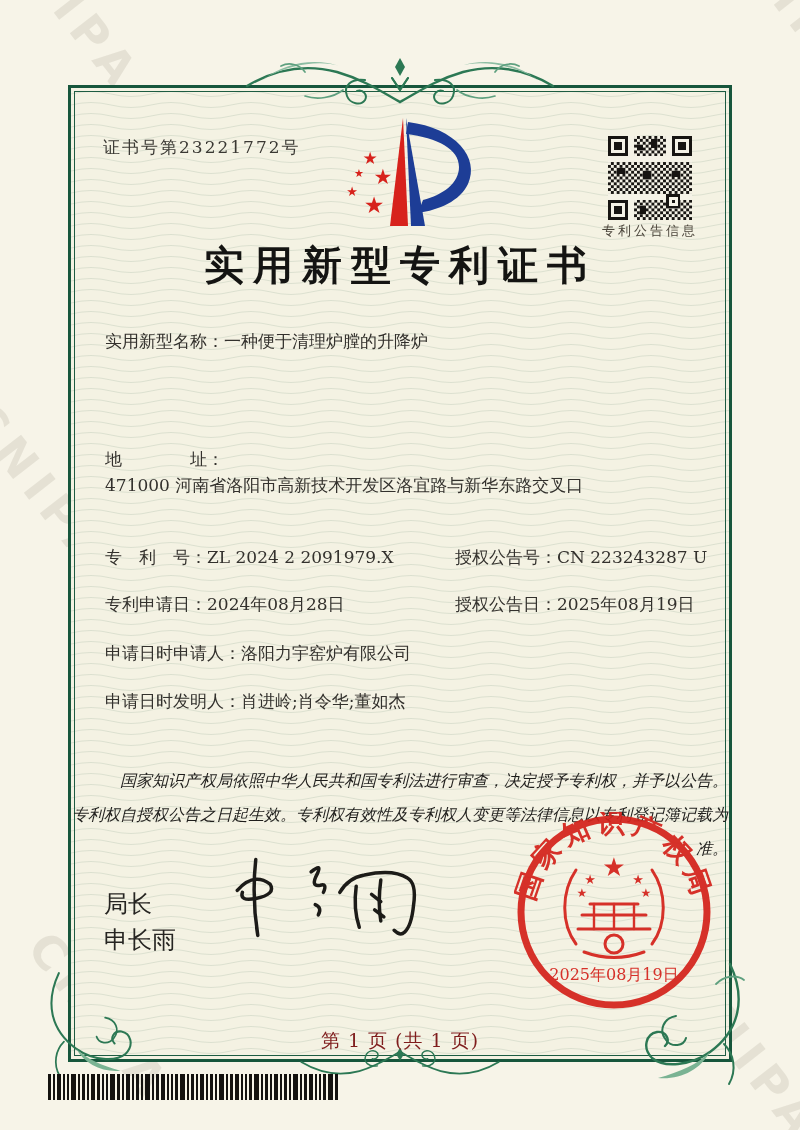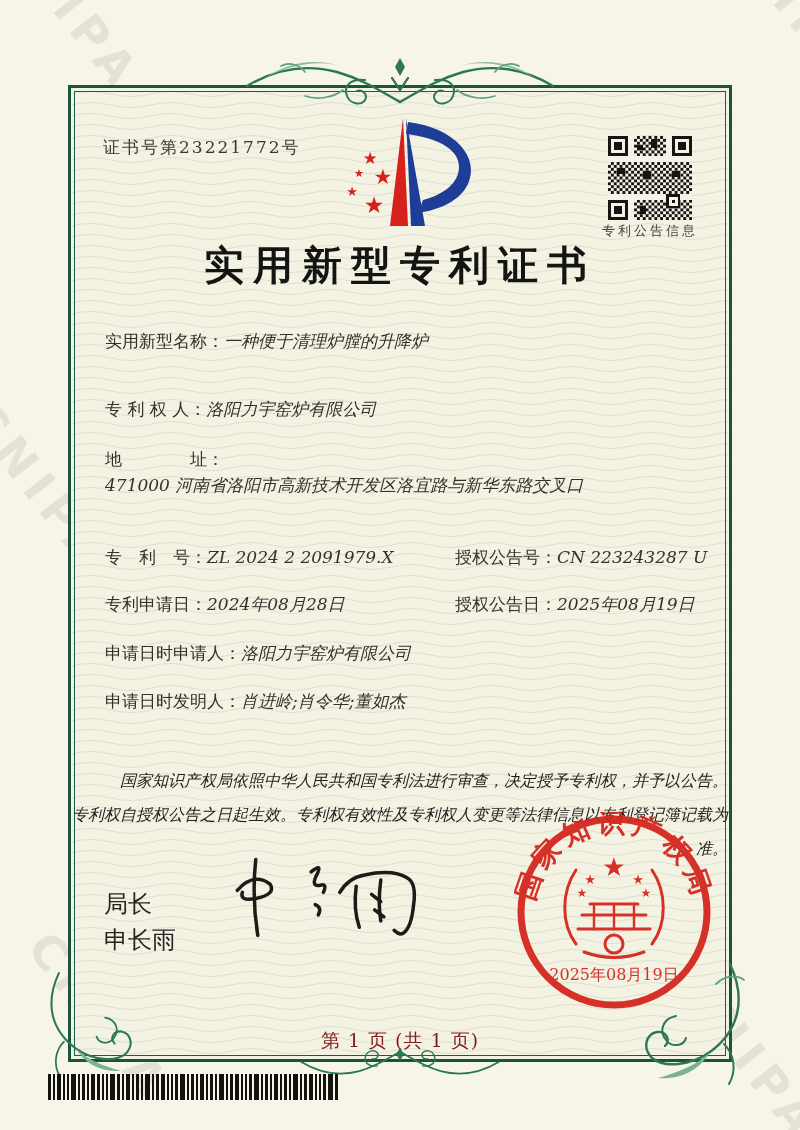--- a/index.html
+++ b/index.html
@@ -35,21 +35,21 @@
   .qr-caption{
     position:absolute;left:590px;top:222px;width:120px;text-align:center;
     font-size:13px;letter-spacing:3px;color:#4a443a;font-family:Liberation Mono, monospace;
   }
   .title{
     position:absolute;left:0;top:238px;width:100%;text-align:center;
     font-size:40px;font-weight:bold;letter-spacing:9px;color:#141412;
   }
   .row{position:absolute;left:105px;width:610px;font-size:17px;line-height:26px;}
   .lbl{white-space:pre;color:#33312d;}
-  .val{color:#33312d;font-style:italic;}
+  .val{color:#33312d;}
   .val-block{display:inline-block;width:500px;vertical-align:top;}
   .col2{position:absolute;left:350px;top:0;white-space:nowrap;text-align:right;}
   .r1{top:328px}.r2{top:396px}.r3{top:446px}.r4{top:498px}
   .r5{top:544px}.r6{top:591px}.r7{top:640px}.r8{top:688px}
   .statement{
     position:absolute;left:72px;top:764px;width:656px;
     font-size:16px;line-height:34px;font-style:italic;color:#1f1e1c;
     text-align:right;
   }
   .director{position:absolute;left:104px;top:886px;font-size:24px;line-height:36px;color:#262522;}
@@ -183,23 +183,20 @@
     </g>
   </svg>
   <div class="qr-caption">专利公告信息</div>
 
   <div class="title">实用新型专利证书</div>
 
   <div class="row r1">
     <span class="lbl">实用新型名称：</span><span class="val">一种便于清理炉膛的升降炉</span>
   </div>
 
-  <div class="row r2">
-    <span class="lbl">专 利 权 人：</span><span class="val">洛阳力宇窑炉有限公司</span>
-  </div>
 
   <div class="row r3">
     <span class="lbl">地　　　　址：</span><span class="val val-block">471000 河南省洛阳市高新技术开发区洛宜路与新华东路交叉口</span>
   </div>
 
 
   <div class="row r5">
     <span class="lbl">专　利　号：</span><span class="val">ZL 2024 2 2091979.X</span>
     <span class="col2">
       <span class="lbl">授权公告号：</span><span class="val">CN 223243287 U</span>

